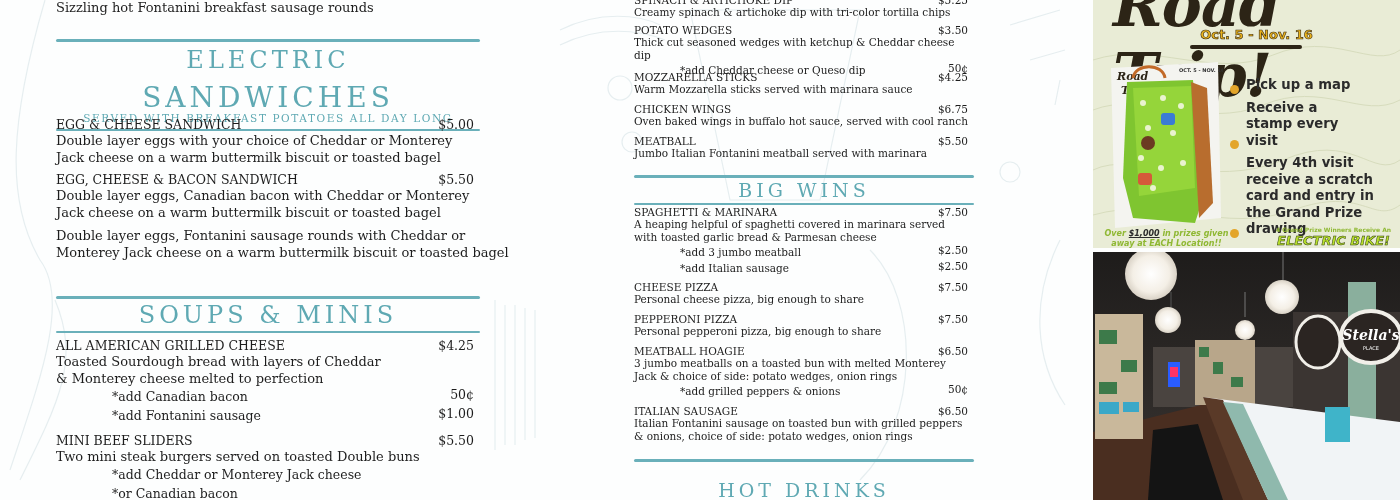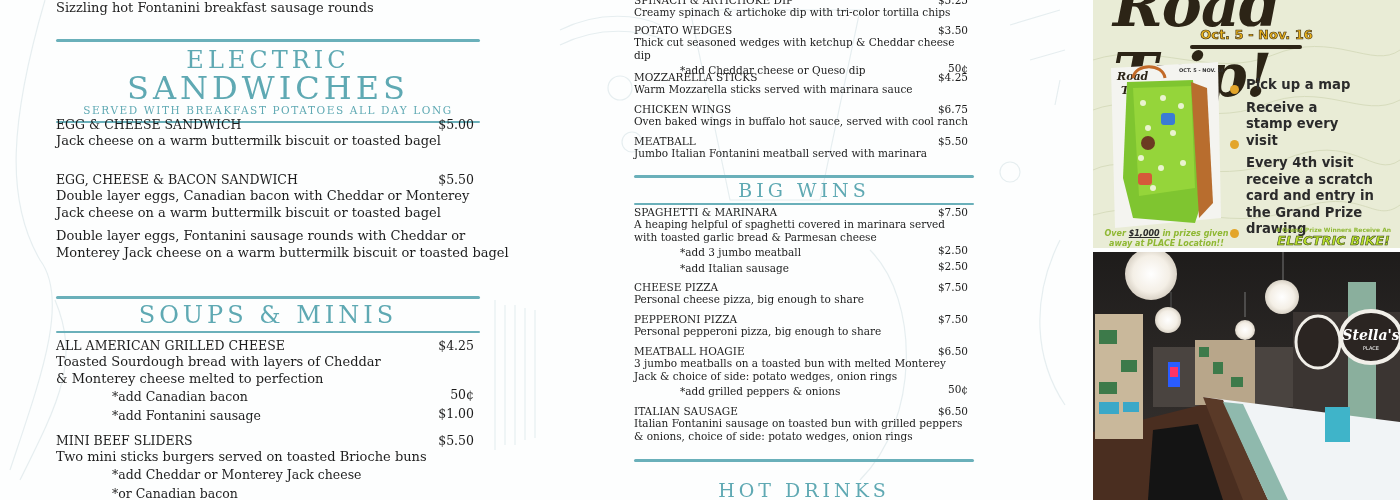--- a/index.html
+++ b/index.html
@@ -87,30 +87,31 @@
     <path d="M 870 250 C 920 300, 920 420, 860 480"></path>
   </g>
 </svg>
 
 <div class="menu-col col-left">
   <div style="font-size:13px; position:absolute; top:0; left:0; white-space:nowrap;">Sizzling hot Fontanini breakfast sausage rounds</div>
 
   <div class="section-head" style="position:absolute; top:39px; left:0; width:424px;">
     <div class="rule"></div>
     <div class="sec-title" style="font-size:24px; margin-top:6px;">ELECTRIC</div>
-    <div class="sec-title" style="font-size:32px; margin-top:0px;">SANDWICHES</div>
+    <div class="sec-title" style="font-size:28px; margin-top:12px;">SANDWICHES</div>
     <div class="sec-sub" style="margin-top:1px;">SERVED WITH BREAKFAST POTATOES ALL DAY LONG</div>
     <div class="rule thin" style="margin-top:5px;"></div>
   </div>
 
   <div style="position:absolute; top:117px; left:0; width:424px;">
     <div class="row">
         <span class="item-name">EGG &amp; CHEESE SANDWICH</span>
         <span class="item-price">$5.00</span>
       </div>
+    <div class="desc">Double layer eggs with your choice of Cheddar or Monterey</div>
     <div class="desc">Jack cheese on a warm buttermilk biscuit or toasted bagel</div>
   </div>
   <div style="position:absolute; top:172px; left:0; width:424px;">
     <div class="row">
         <span class="item-name">EGG, CHEESE &amp; BACON SANDWICH</span>
         <span class="item-price">$5.50</span>
       </div>
     <div class="desc">Double layer eggs, Canadian bacon with Cheddar or Monterey</div>
     <div class="desc">Jack cheese on a warm buttermilk biscuit or toasted bagel</div>
   </div>
@@ -139,21 +140,21 @@
     <div class="addon-row">
         <span class="addon">*add Fontanini sausage</span>
         <span class="item-price" style="font-size:12.5px;">$1.00</span>
       </div>
   </div>
   <div style="position:absolute; top:433px; left:0; width:424px;">
     <div class="row">
         <span class="item-name">MINI BEEF SLIDERS</span>
         <span class="item-price">$5.50</span>
       </div>
-    <div class="desc">Two mini sticks burgers served on toasted Brioche buns</div>
+    <div class="desc">Two mini steak burgers served on toasted Double buns</div>
     <div class="addon-row">
         <span class="addon">*add Cheddar or Monterey Jack cheese</span>
       </div>
     <div class="addon-row">
         <span class="addon">*or Canadian bacon</span>
       </div>
   </div>
 </div>
 
 <div class="menu-col col-mid">
@@ -308,21 +309,21 @@
         <span class="dot"></span>
         <span class="bullet-text" style="width:120px;">Receive a stamp every visit</span>
       </div>
     <div class="bullet">
         <span class="dot"></span>
         <span class="bullet-text" style="width:155px;">Every 4th visit receive a scratch card and entry in the Grand Prize drawing</span>
       </div>
   </div>
 
   <div class="promo-foot-left">
-    <span>Over </span><span class="amt">$1,000</span><span> in prizes given away at PLACE Location!!</span>
+    <span>Over </span><span class="amt">$1,000</span><span> in prizes given away at EACH Location!!</span>
   </div>
   <div class="promo-foot-right">
     <div class="small">4 Grand Prize Winners Receive An</div>
     <div class="big">ELECTRIC BIKE!</div>
   </div>
 </div>
 
 <div class="photo">
   <svg width="307" height="248" viewBox="0 0 307 248">
     <defs>

